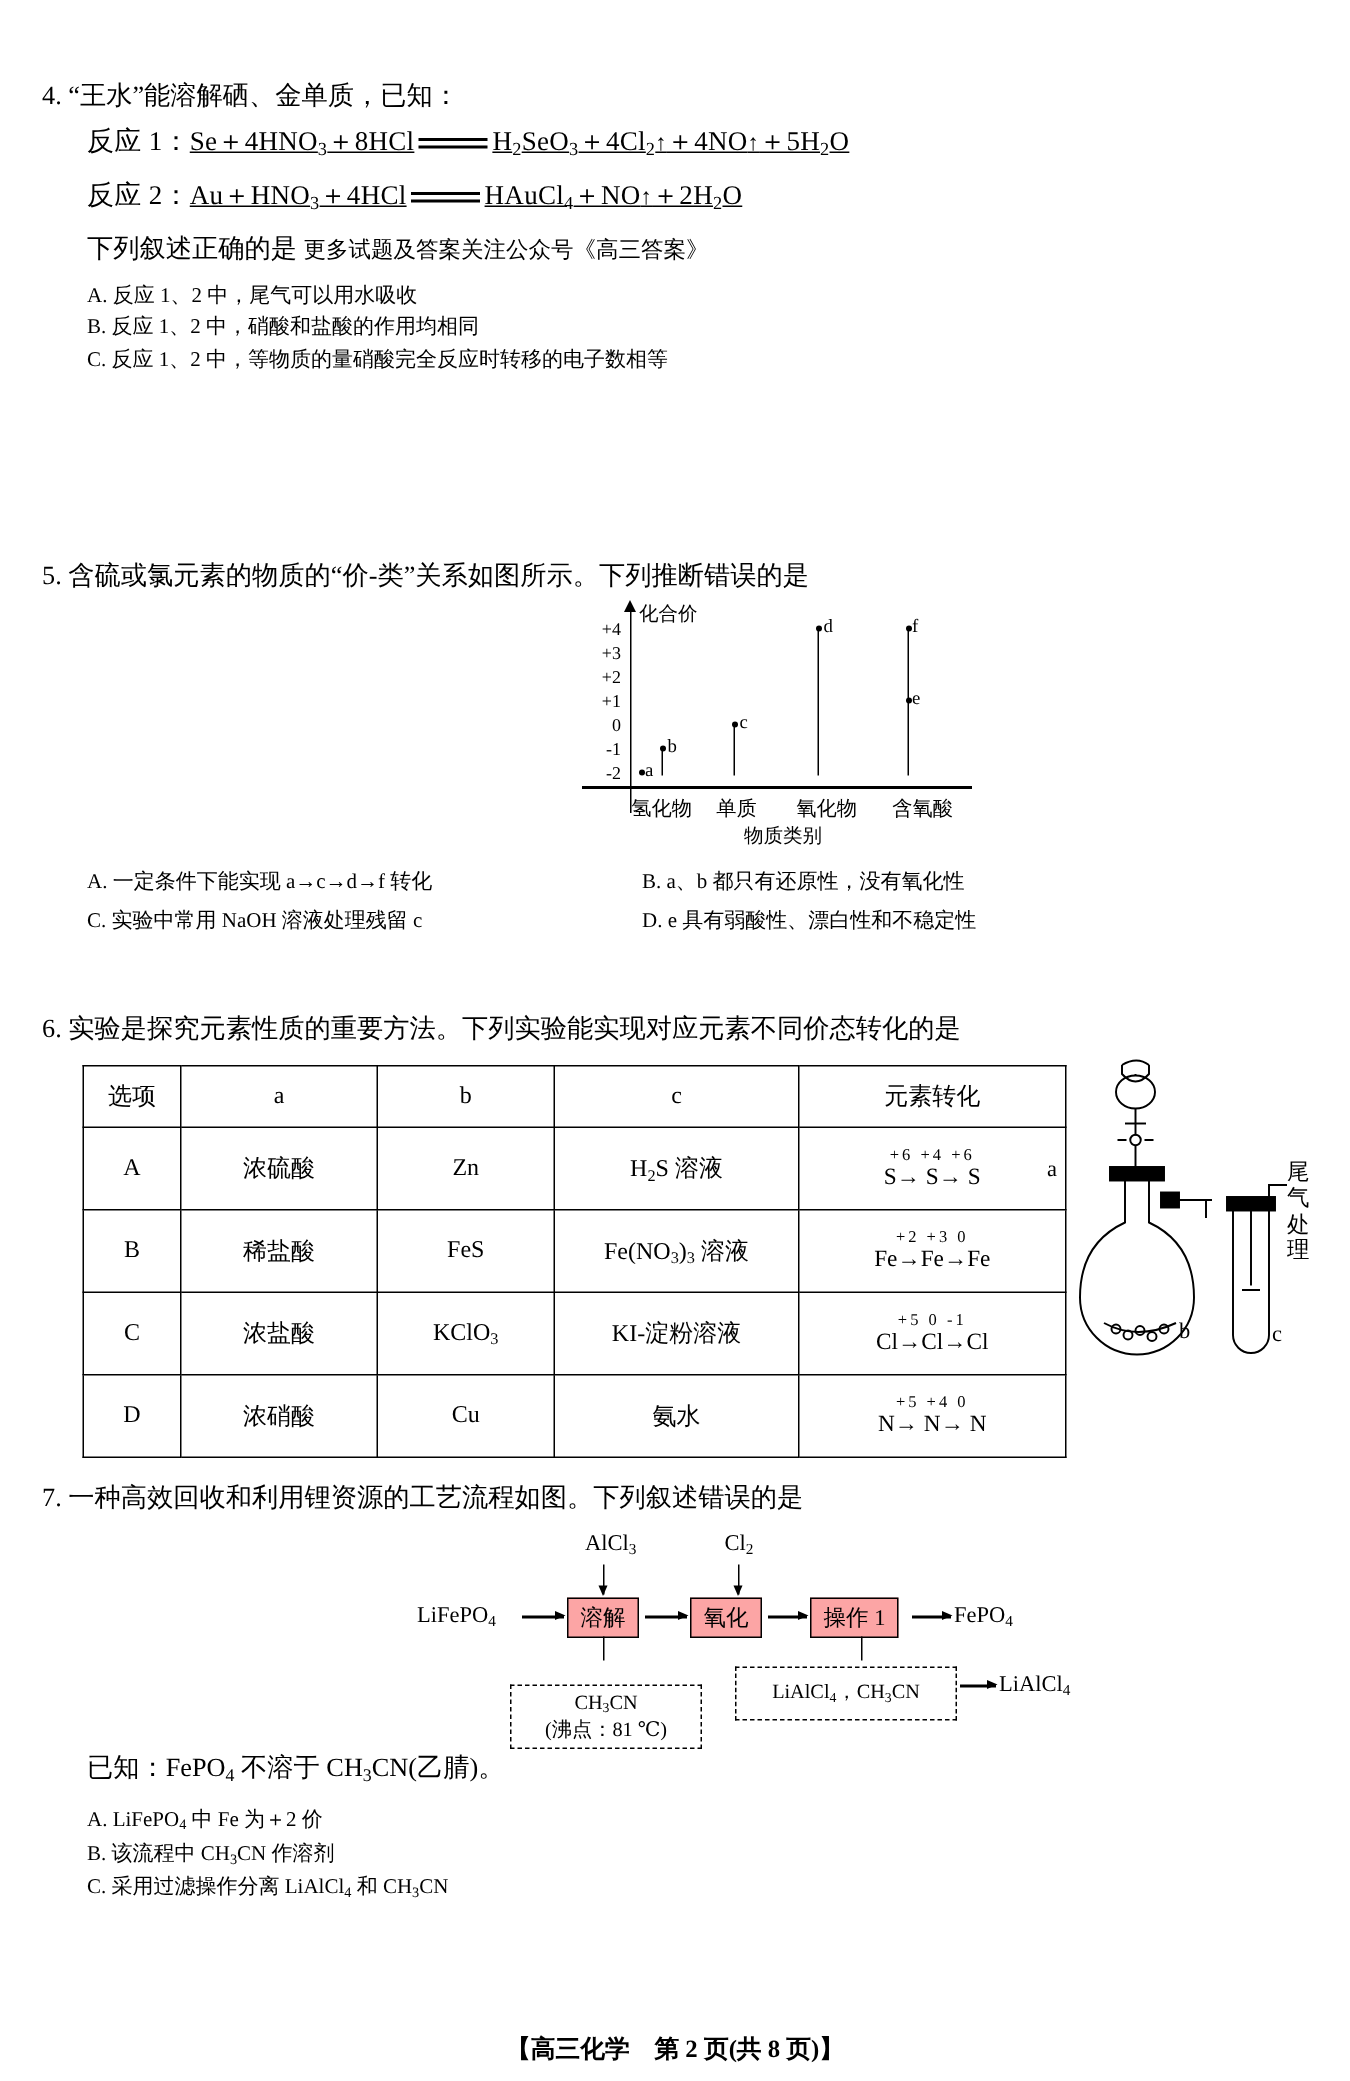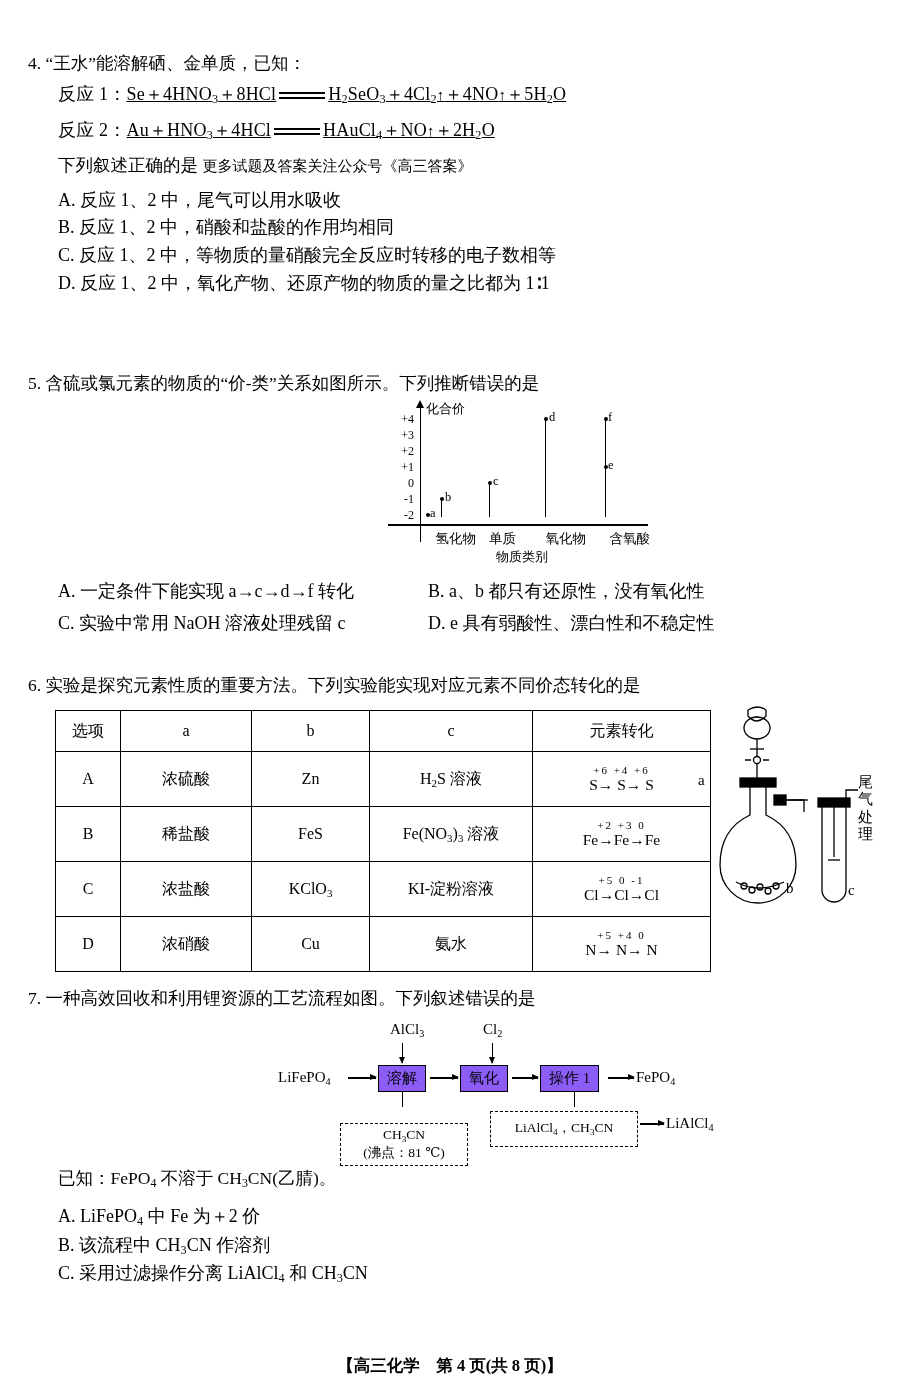--- a/index.html
+++ b/index.html
@@ -8,42 +8,42 @@
     background:#ffffff;
     font-family:"Liberation Serif","DejaVu Serif",serif;
     color:#000;
     position:relative;
     overflow:hidden;
   }
   .page{position:relative;width:900px;height:1387px;padding:0;box-sizing:border-box;}
   .q{position:absolute;}
   .stem{font-size:17.5px;line-height:1.5;}
   .num{display:inline-block;}
-  .opt{font-size:18px;line-height:1.55;margin-left:30px;}
+  .opt{font-size:14px;line-height:1.55;margin-left:30px;}
   .indent{margin-left:30px;}
   sub{font-size:.68em;vertical-align:-0.28em;}
   .small-note{font-size:15px;}
   
   #q4{left:28px;top:50px;width:850px;}
   #q4 .eq{margin-left:30px;font-size:18px;line-height:2.0;letter-spacing:.2px;}
   .eqline{display:inline-block;text-decoration:underline;}
   .dbl{display:inline-block;position:relative;width:46px;height:10px;vertical-align:middle;margin:0 3px;}
   .dbl:before,.dbl:after{content:"";position:absolute;left:0;width:46px;height:1.4px;background:#000;}
   .dbl:before{top:1px;}
   .dbl:after{top:6px;}
   .uarr{font-size:15px;}
   
   #q5{left:28px;top:370px;width:850px;}
   #q5 .stem{margin-left:0;}
   .chart-wrap{position:relative;margin:6px auto 0 auto;width:330px;height:160px;left:60px;}
   .axis-v{position:absolute;left:72px;top:4px;width:1.4px;height:136px;background:#000;}
   .axis-h{position:absolute;left:40px;top:122px;width:260px;height:1.4px;background:#000;}
   .axis-title{position:absolute;font-size:13px;}
   .tick{position:absolute;font-size:12px;width:22px;text-align:right;}
-  .catlab{position:absolute;font-size:13.5px;text-align:right;}
+  .catlab{position:absolute;font-size:13.5px;text-align:center;}
   .pt{position:absolute;font-size:12.5px;}
   .dot{position:absolute;width:4px;height:4px;background:#000;border-radius:50%;}
   .vline{position:absolute;width:1.2px;background:#000;}
   .opts-2col{display:flex;margin-top:16px;}
   .opts-2col .c1{width:400px;}
   .opts-2col .c2{width:430px;}
   
   #q6{left:28px;top:672px;width:860px;}
   table.tbl{border-collapse:collapse;margin-top:12px;margin-left:27px;font-size:16px;}
   table.tbl td,table.tbl th{border:1.3px solid #000;text-align:center;font-weight:normal;}
@@ -54,21 +54,21 @@
   .colC{width:115px;}
   .colD{width:160px;}
   .colE{width:175px;}
   .oxtrans{display:inline-block;font-size:15.5px;line-height:1.05;text-align:center;}
   .oxtrans .top{display:block;font-size:11px;letter-spacing:2px;}
   .apparatus{position:absolute;right:2px;top:28px;width:190px;height:220px;}
   .wlabel{position:absolute;font-size:15px;line-height:1.15;}
   
   #q7{left:28px;top:985px;width:860px;}
   .flow{position:relative;margin-left:250px;margin-top:10px;width:430px;height:130px;font-size:14px;}
-  .fbox{position:absolute;border:1.4px solid #000;padding:3px 8px;font-size:15px;background:#8b5cf6;}
+  .fbox{position:absolute;border:1.4px solid #000;padding:3px 8px;font-size:15px;background:#fca5a5;}
   .fdash{position:absolute;border:1.4px dashed #000;padding:3px 8px;font-size:13.5px;text-align:center;line-height:1.25;background:#fff;}
   .ftext{position:absolute;font-size:15px;}
   .harrow{position:absolute;height:1.3px;background:#000;}
   .harrow:after{content:"";position:absolute;right:-1px;top:-3.2px;border-left:7px solid #000;border-top:3.6px solid transparent;border-bottom:3.6px solid transparent;}
   .varrow{position:absolute;width:1.3px;background:#000;}
   .varrow:after{content:"";position:absolute;left:-3.2px;bottom:-1px;border-top:7px solid #000;border-left:3.6px solid transparent;border-right:3.6px solid transparent;}
   .vline2{position:absolute;width:1.3px;background:#000;}
   
   .footer{position:absolute;left:0;bottom:10px;width:900px;text-align:center;font-size:16.5px;font-weight:bold;}
 </style>
@@ -92,21 +92,20 @@
     </div>
 
     <div class="stem indent" style="margin-top:4px;">
       <span>下列叙述正确的是</span>
       <span class="small-note">更多试题及答案关注公众号《高三答案》</span>
     </div>
 
     <div class="opt" style="margin-top:8px;">A. 反应 1、2 中，尾气可以用水吸收</div>
     <div class="opt">B. 反应 1、2 中，硝酸和盐酸的作用均相同</div>
     <div class="opt">C. 反应 1、2 中，等物质的量硝酸完全反应时转移的电子数相等</div>
-    <div class="opt">D. 反应 1、2 中，氧化产物、还原产物的物质的量之比都为 1∶1</div>
   </div>
 
   <div class="q" id="q5">
     <div class="stem">
       <span class="num">5.</span>
       <span>含硫或氯元素的物质的“价-类”关系如图所示。下列推断错误的是</span>
     </div>
 
     <div class="chart-wrap">
       <div class="axis-v"></div>
@@ -309,14 +308,14 @@
 
     <div class="stem indent" style="margin-top:14px;">
       <span>已知：FePO<sub>4</sub> 不溶于 CH<sub>3</sub>CN(乙腈)。</span>
     </div>
 
     <div class="opt" style="margin-top:10px;">A. LiFePO<sub>4</sub> 中 Fe 为＋2 价</div>
     <div class="opt">B. 该流程中 CH<sub>3</sub>CN 作溶剂</div>
     <div class="opt">C. 采用过滤操作分离 LiAlCl<sub>4</sub> 和 CH<sub>3</sub>CN</div>
   </div>
 
-  <div class="footer">【高三化学　第 4 页(共 8 页)】</div>
+  <div class="footer">【高三化学　第 2 页(共 8 页)】</div>
 </div>
 
 </body></html>

